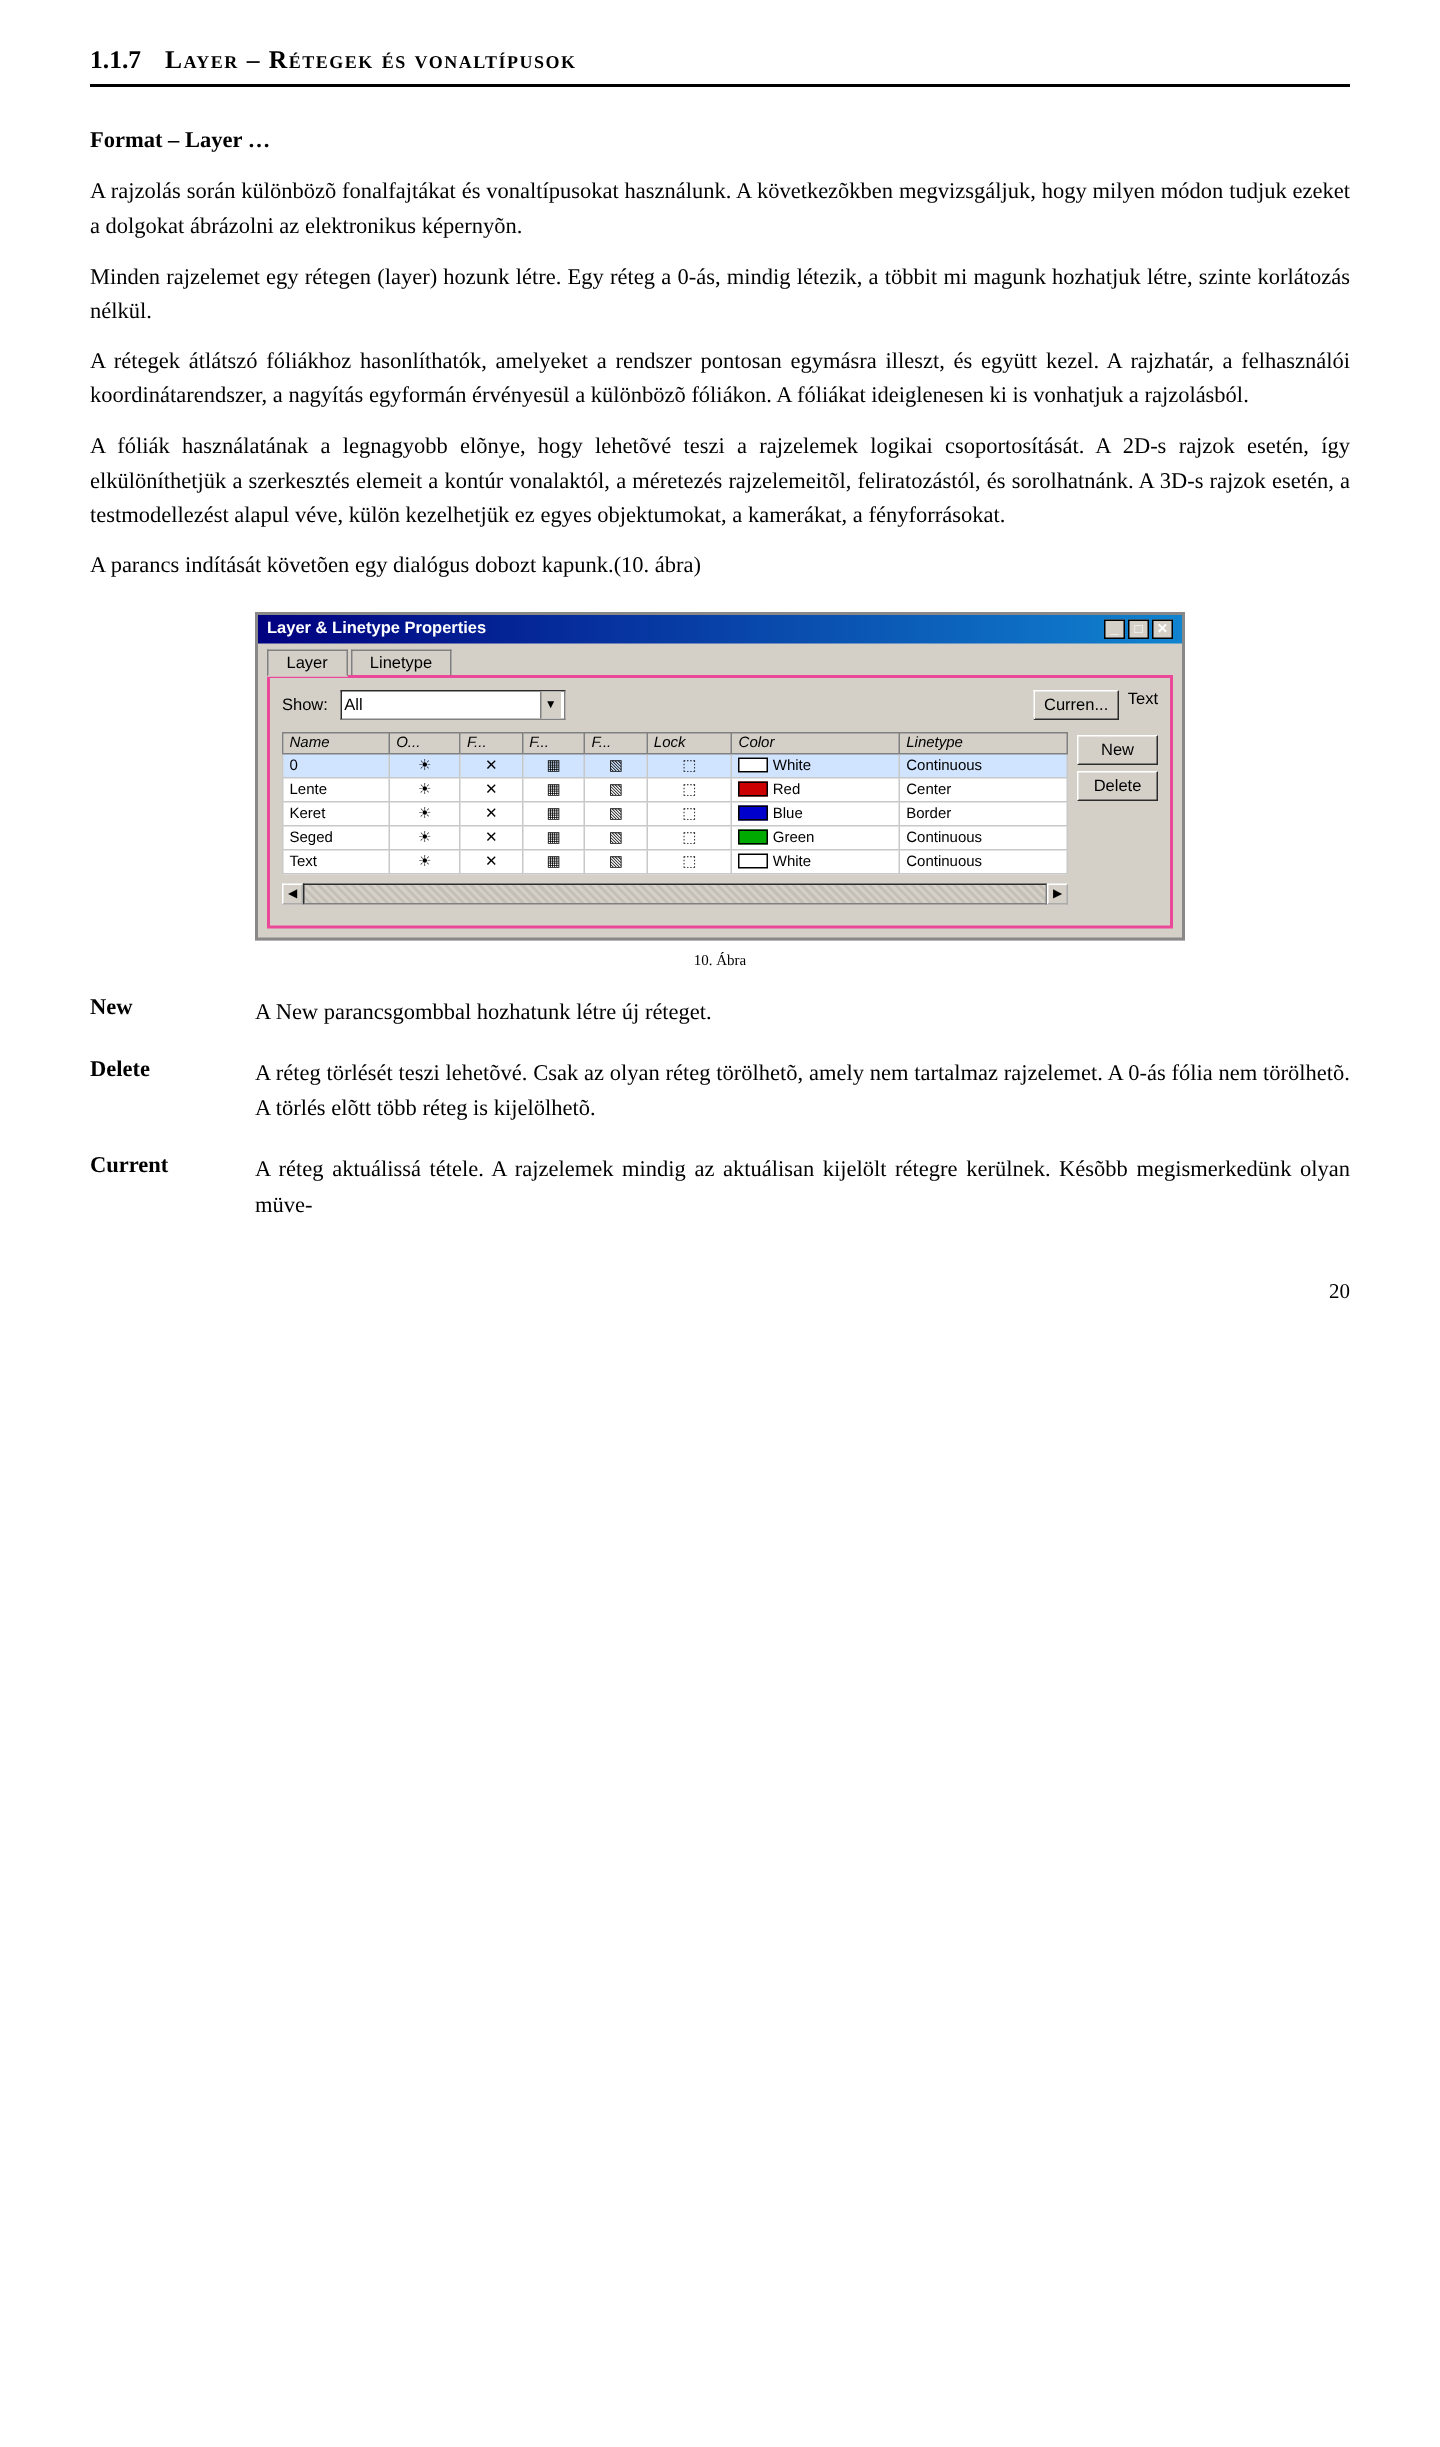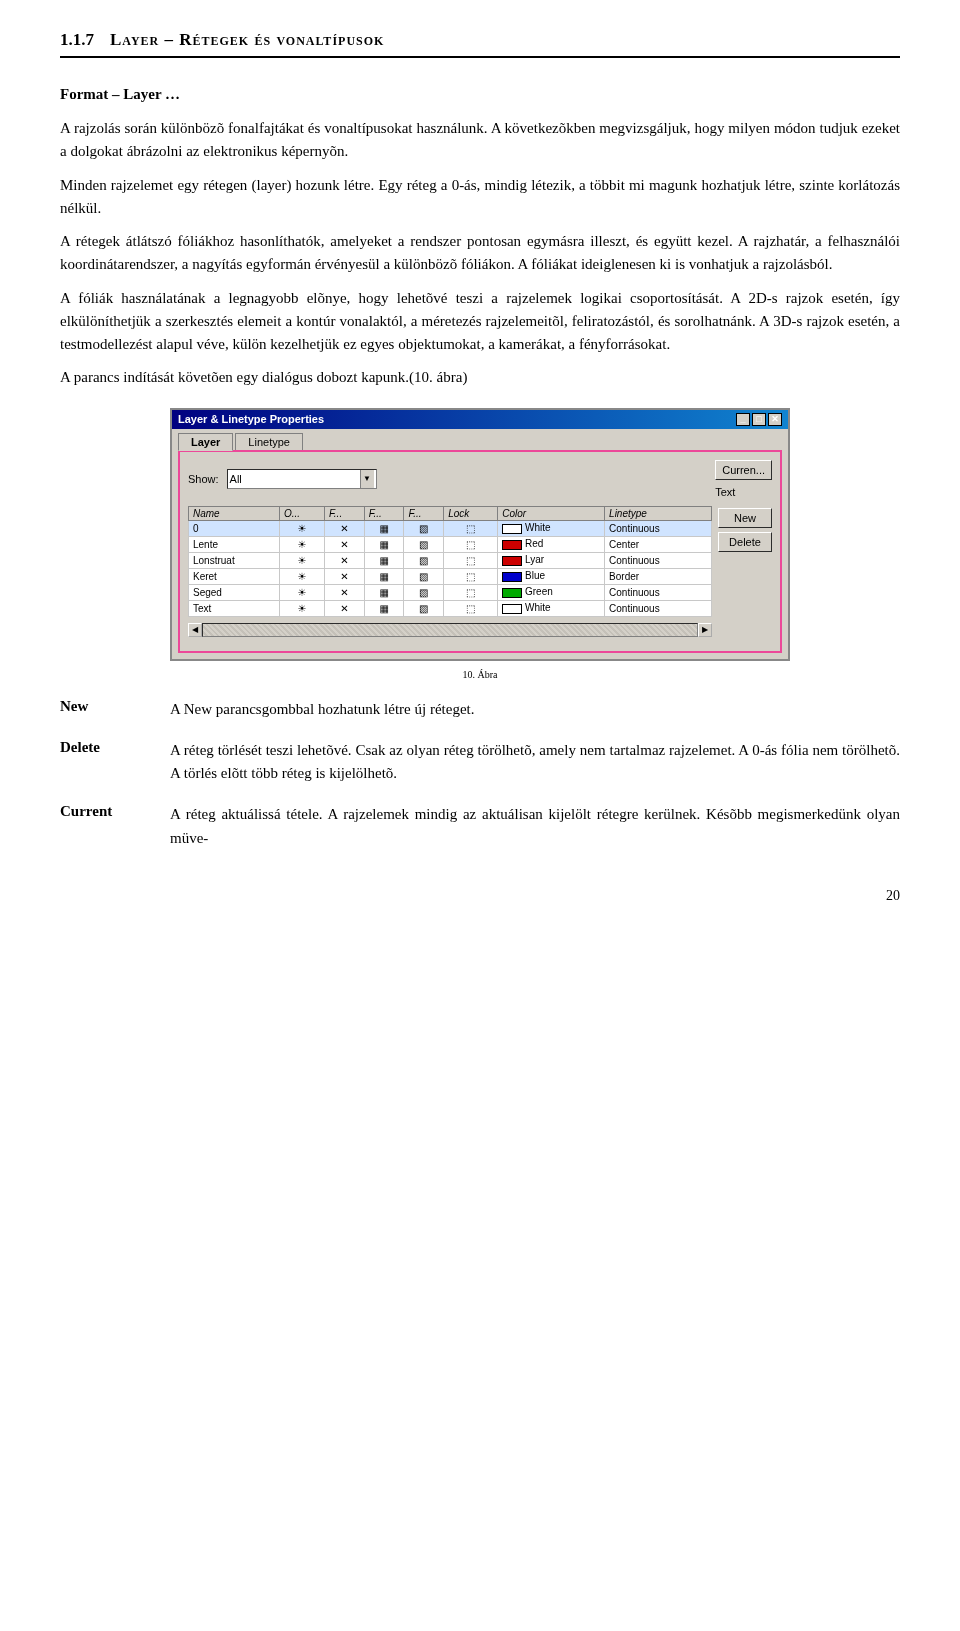--- a/index.html
+++ b/index.html
@@ -92,21 +92,21 @@
     .dialog-tab {
       background: #d4d0c8;
       border: 1px solid #808080;
       border-bottom: none;
       padding: 2px 12px;
       font-size: 11px;
       cursor: pointer;
     }
     .dialog-tab.active {
       background: #d4d0c8;
-      font-weight: bold;
+      font-weight: normal;
       z-index: 2;
       margin-bottom: -1px;
       border-bottom: 1px solid #d4d0c8;
     }
     .dialog-body {
       border: 2px solid #ec4899;
       margin: 0 6px 6px 6px;
       background: #d4d0c8;
       padding: 8px;
     }
@@ -139,21 +139,20 @@
       border-left: 1px solid #808080;
       display: flex;
       align-items: center;
       justify-content: center;
       font-size: 8px;
     }
     .show-right {
       margin-left: auto;
       display: flex;
       gap: 6px;
-      flex-direction: column;
     }
     .dialog-btn {
       min-width: 52px;
       height: 20px;
       background: #d4d0c8;
       border: 1px outset #fff;
       border-right-color: #808080;
       border-bottom-color: #808080;
       font-size: 11px;
       cursor: pointer;
@@ -386,30 +385,20 @@
                 <td>Lente</td>
                 <td style="text-align: center;">☀</td>
                 <td style="text-align: center;">✕</td>
                 <td style="text-align: center;">▦</td>
                 <td style="text-align: center;">▧</td>
                 <td style="text-align: center;">⬚</td>
                 <td><span class="color-swatch" style="background:#cc0000;"></span> Red</td>
                 <td>Center</td>
               </tr>
               <tr>
-                <td>Lonstruat</td>
-                <td style="text-align: center;">☀</td>
-                <td style="text-align: center;">✕</td>
-                <td style="text-align: center;">▦</td>
-                <td style="text-align: center;">▧</td>
-                <td style="text-align: center;">⬚</td>
-                <td><span class="color-swatch" style="background:#cc0000;"></span> Lyar</td>
-                <td>Continuous</td>
-              </tr>
-              <tr>
                 <td>Keret</td>
                 <td style="text-align: center;">☀</td>
                 <td style="text-align: center;">✕</td>
                 <td style="text-align: center;">▦</td>
                 <td style="text-align: center;">▧</td>
                 <td style="text-align: center;">⬚</td>
                 <td><span class="color-swatch" style="background:#0000cc;"></span> Blue</td>
                 <td>Border</td>
               </tr>
               <tr>

